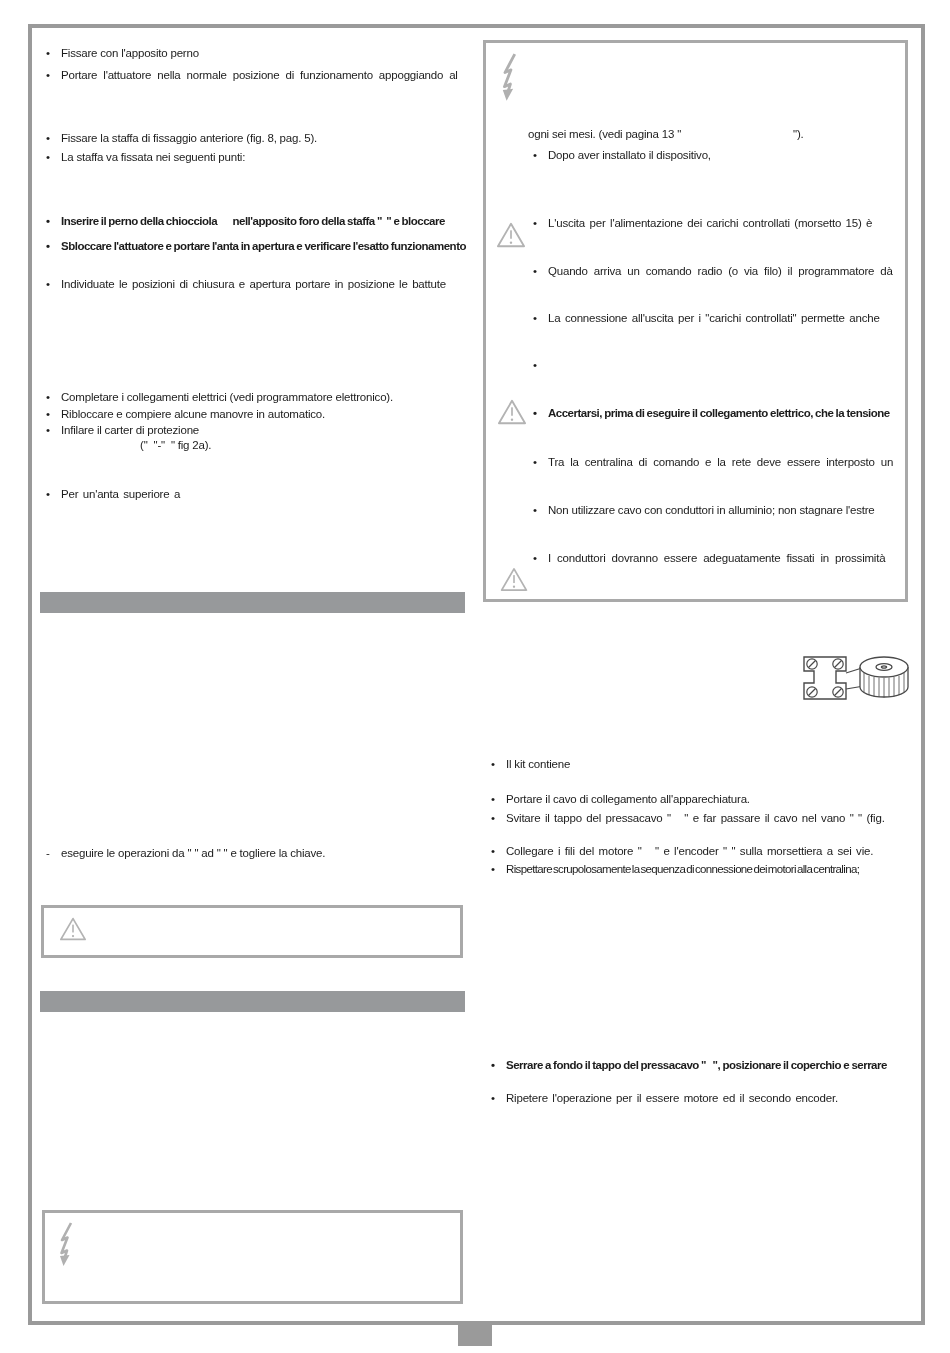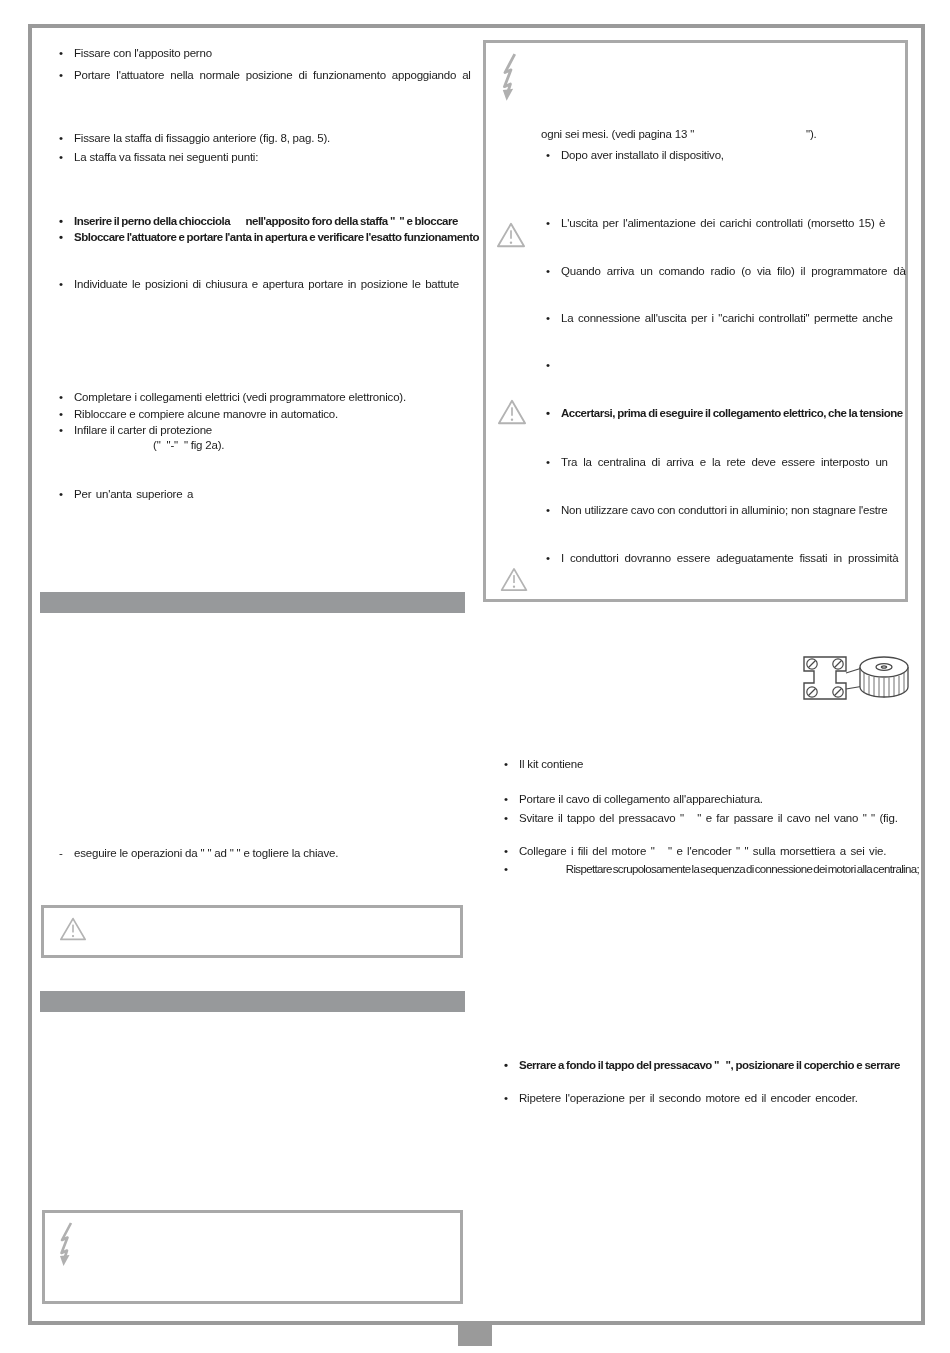--- a/index.html
+++ b/index.html
@@ -7,51 +7,51 @@
   .page {
     position:relative; width:950px; height:1353px; background:#fff;
     font-family:"Liberation Sans","DejaVu Sans",sans-serif; overflow:hidden;
   }
   .frame {
     position:absolute; left:28px; top:24px; width:897px; height:1301px;
     border:4px solid #9a9a9a;
   }
   .ln {
     position:absolute; white-space:nowrap; font-size:11.5px; line-height:14px;
-    color:#1c1c1c; letter-spacing:-0.2px;margin-left:13px;
+    color:#1c1c1c; letter-spacing:-0.2px;
   }
   .li::before { content:"\2022"; position:absolute; left:-15px; top:0; }
   .dash::before { content:"-"; position:absolute; left:-15px; top:0; }
   .lc { left:61px;  width:403px; }
   .rb { left:548px; width:350px; }
   .rc { left:506px; width:400px; }
   .w1 { word-spacing:1.5px; }
   .w2 { word-spacing:3px; }
   .tt { letter-spacing:-0.5px; word-spacing:-0.5px;font-weight:bold; }
-  .tt2{ letter-spacing:-0.65px; word-spacing:-1.5px;text-align:right; }
+  .tt2{ letter-spacing:-0.65px; word-spacing:-1.5px; }
   .bar {
     position:absolute; left:40px; width:425px; height:21px; background:#97999b;
   }
   .obox { position:absolute; border:3px solid #a9a9a9; background:#fff; }
   .gap { display:inline-block; width:112px; }
   .icon { position:absolute; }
   .sq { position:absolute; background:#9a9a9a; }
 </style>
 </head>
 <body>
 
 <div class="page">
   <div class="frame"></div>
 
   <div class="ln li lc" style="top:46px">Fissare con l'apposito perno</div>
   <div class="ln li lc w2" style="top:68px">Portare l'attuatore nella normale posizione di funzionamento appoggiando al</div>
   <div class="ln li lc" style="top:131px">Fissare la staffa di fissaggio anteriore (fig. 8, pag. 5).</div>
   <div class="ln li lc" style="top:150px">La staffa va fissata nei seguenti punti:</div>
   <div class="ln li lc tt" style="top:214px">Inserire il perno della chiocciola&nbsp;&nbsp;&nbsp;&nbsp;&nbsp;&nbsp; nell'apposito foro della staffa "&nbsp;&nbsp;" e bloccare</div>
-  <div class="ln li lc tt" style="top:230px">Sbloccare l'attuatore e portare l'anta in apertura e verificare l'esatto funzionamento</div>
+  <div class="ln li lc tt" style="top:239px">Sbloccare l'attuatore e portare l'anta in apertura e verificare l'esatto funzionamento</div>
   <div class="ln li lc w1" style="top:277px">Individuate le posizioni di chiusura e apertura portare in posizione le battute</div>
   <div class="ln li lc" style="top:390px">Completare i collegamenti elettrici (vedi programmatore elettronico).</div>
   <div class="ln li lc" style="top:407px">Ribloccare e compiere alcune manovre in automatico.</div>
   <div class="ln li lc" style="top:423px">Infilare il carter di protezione</div>
   <div class="ln" style="top:438px; left:140px;">("&nbsp;&nbsp;"-"&nbsp;&nbsp;" fig 2a).</div>
   <div class="ln li lc w1" style="top:487px">Per un'anta superiore a</div>
 
   <div class="bar" style="top:592px"></div>
 
   <div class="ln dash lc" style="top:846px">eseguire le operazioni da "&nbsp;" ad "&nbsp;" e togliere la chiave.</div>
@@ -94,21 +94,21 @@
   <div class="ln li rb w1" style="top:311px">La connessione all'uscita per i "carichi controllati" permette anche</div>
   <div class="ln li rb" style="top:358px"></div>
 
   <svg class="icon" style="left:496px; top:398px;" width="32" height="28" viewBox="0 0 34 30">
     <path d="M17 3 L31 27 H3 Z" fill="none" stroke="#b3b3b3" stroke-width="2" stroke-linejoin="round"></path>
     <rect x="16.1" y="10" width="1.8" height="9" fill="#b3b3b3"></rect>
     <circle cx="17" cy="23.2" r="1.3" fill="#b3b3b3"></circle>
   </svg>
 
   <div class="ln li rb tt" style="top:406px">Accertarsi, prima di eseguire il collegamento elettrico, che la tensione</div>
-  <div class="ln li rb w2" style="top:455px">Tra la centralina di arriva e la rete deve essere interposto un</div>
+  <div class="ln li rb w2" style="top:455px">Tra la centralina di comando e la rete deve essere interposto un</div>
   <div class="ln li rb" style="top:503px">Non utilizzare cavo con conduttori in alluminio; non stagnare l'estre</div>
   <div class="ln li rb w2" style="top:551px">I conduttori dovranno essere adeguatamente fissati in prossimità</div>
 
   <svg class="icon" style="left:499px; top:566px;" width="30" height="27" viewBox="0 0 34 30">
     <path d="M17 3 L31 27 H3 Z" fill="none" stroke="#b3b3b3" stroke-width="2" stroke-linejoin="round"></path>
     <rect x="16.1" y="10" width="1.8" height="9" fill="#b3b3b3"></rect>
     <circle cx="17" cy="23.2" r="1.3" fill="#b3b3b3"></circle>
   </svg>
 
 
@@ -145,16 +145,16 @@
     </g>
   </svg>
 
   <div class="ln li rc" style="top:792px">Portare il cavo di collegamento all'apparechiatura.</div>
   <div class="ln li rc" style="top:757px">Il kit contiene</div>
   <div class="ln li rc w1" style="top:811px">Svitare il tappo del pressacavo "&nbsp;&nbsp;&nbsp;" e far passare il cavo nel vano "&nbsp;" (fig.</div>
   <div class="ln li rc w1" style="top:844px">Collegare i fili del motore "&nbsp;&nbsp;&nbsp;" e l'encoder "&nbsp;" sulla morsettiera a sei vie.</div>
   <div class="ln li rc tt2" style="top:862px">Rispettare scrupolosamente la sequenza di connessione dei motori alla centralina;</div>
 
   <div class="ln li rc tt" style="top:1058px">Serrare a fondo il tappo del pressacavo "&nbsp;&nbsp;&nbsp;", posizionare il coperchio e serrare</div>
-  <div class="ln li rc w1" style="top:1091px">Ripetere l'operazione per il secondo motore ed il encoder encoder.</div>
+  <div class="ln li rc w1" style="top:1091px">Ripetere l'operazione per il essere motore ed il secondo encoder.</div>
 
   <div class="sq" style="left:458px; top:1321px; width:34px; height:25px;"></div>
 </div>
 
 </body></html>

